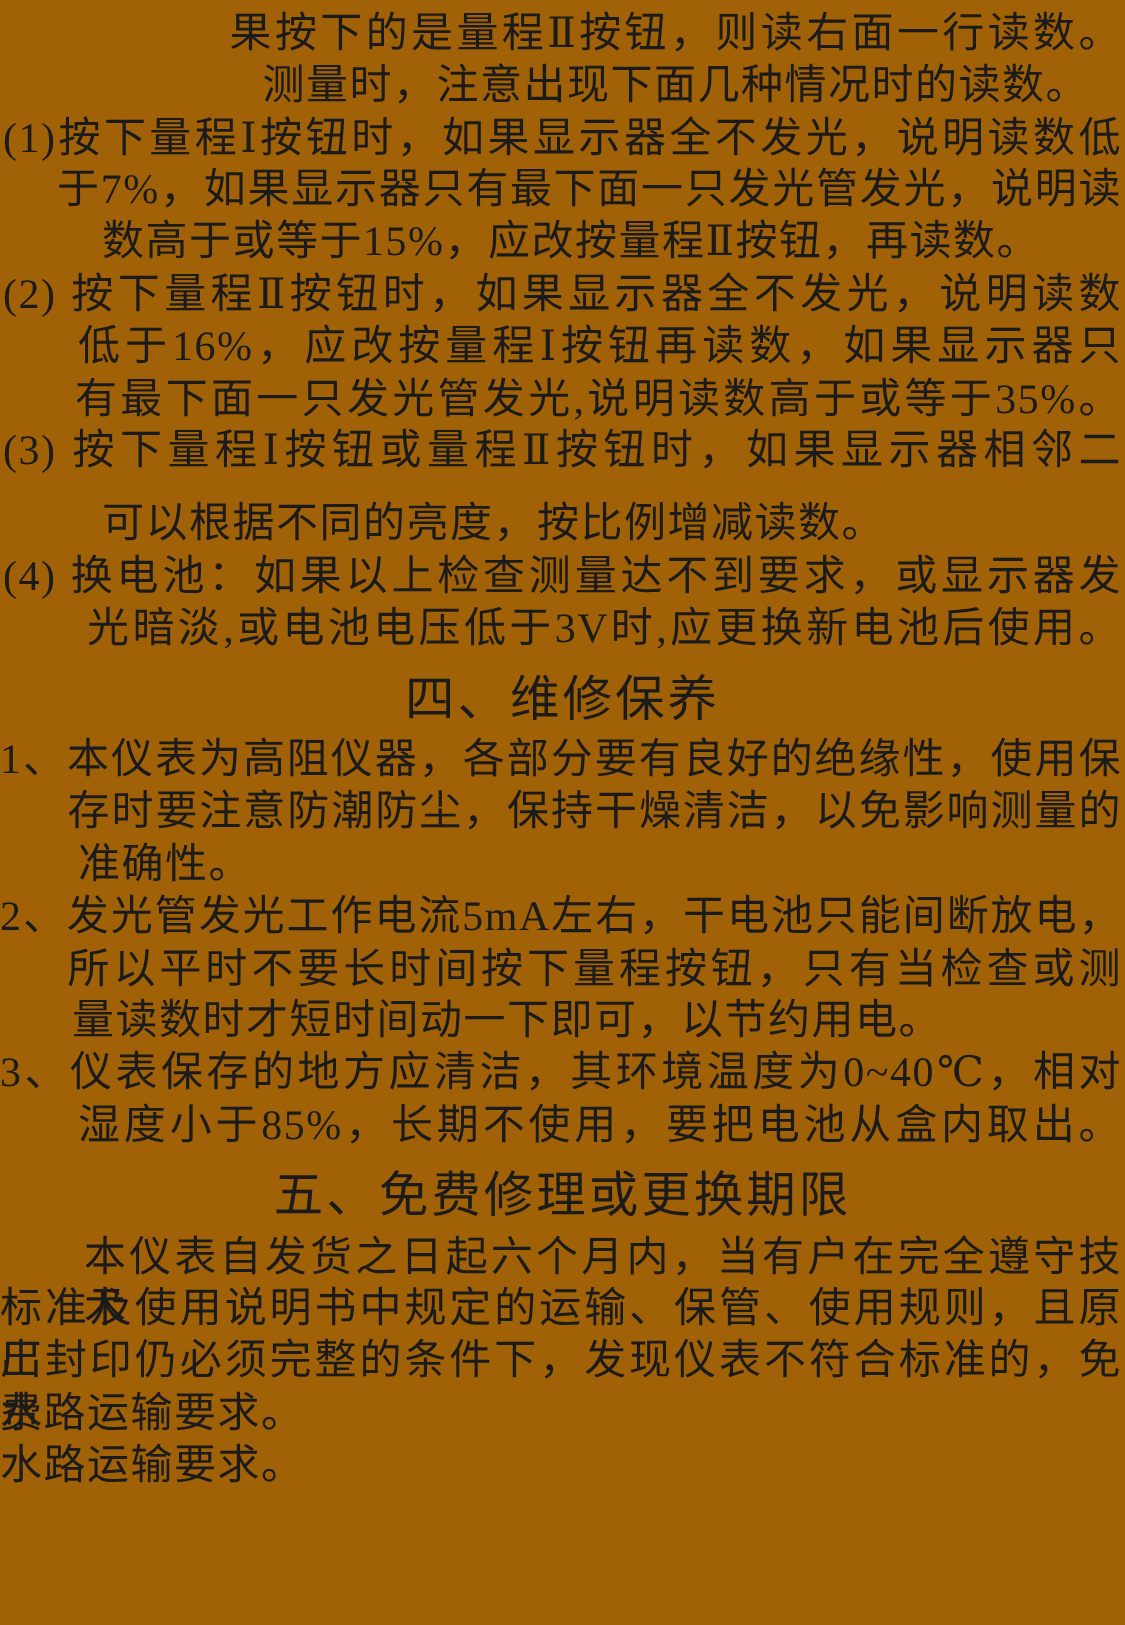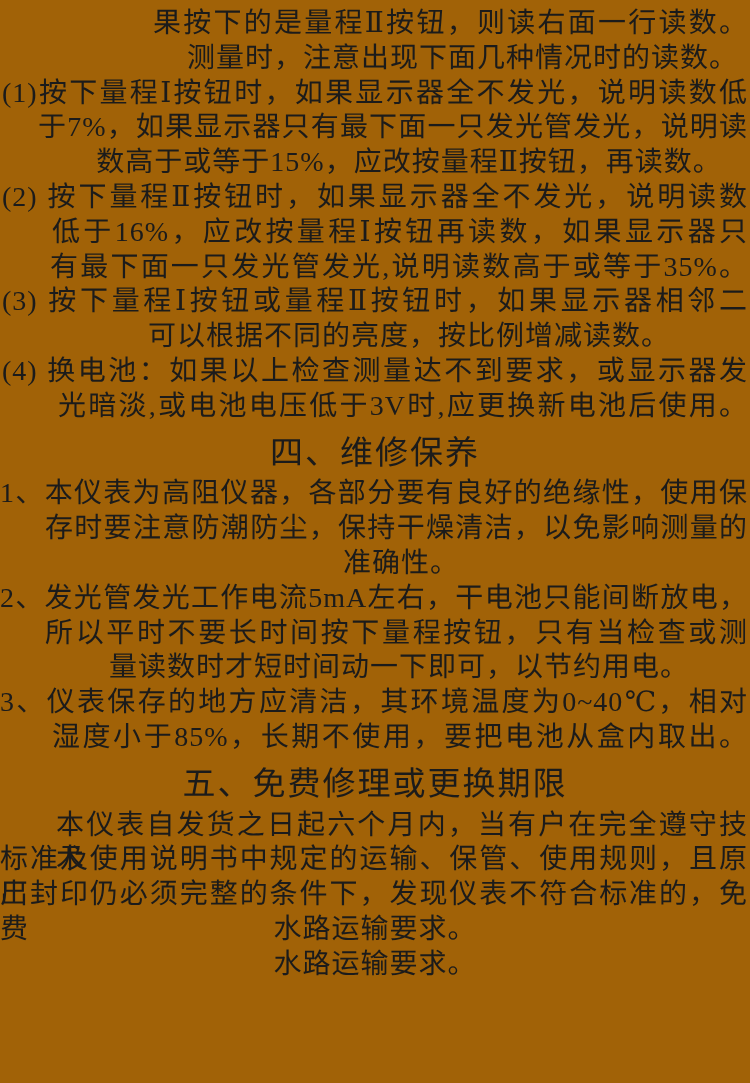--- a/index.html
+++ b/index.html
@@ -30,21 +30,21 @@
     color: #1b1b1b;
   }
   .line.justify {
     white-space: normal;
     text-align: justify;
     text-align-last: justify;
     text-justify: inter-character;
     margin-right: 2px;
   }
   .line.left {
-    text-align: center;
+    text-align: left;
   }
   .line.heading {
     font-size: 33px;
     text-align: left;
     text-align-last: center;
     margin-top: 12px;
     margin-bottom: 6px;
     letter-spacing: 2px;
     white-space: nowrap;
   }
@@ -56,21 +56,21 @@
   <div id="text-content">
       <div class="line justify" style="margin-left: 153px;">果按下的是量程Ⅱ按钮，则读右面一行读数。</div>
       <div class="line left" style="margin-left: 175px;">测量时，注意出现下面几种情况时的读数。</div>
       <div class="line justify" style="margin-left: 2px;">(1)按下量程Ⅰ按钮时，如果显示器全不发光，说明读数低</div>
       <div class="line justify" style="margin-left: 38px;">于7%，如果显示器只有最下面一只发光管发光，说明读</div>
       <div class="line left" style="margin-left: 68px;">数高于或等于15%，应改按量程Ⅱ按钮，再读数。</div>
       <div class="line justify" style="margin-left: 2px;">(2) 按下量程Ⅱ按钮时，如果显示器全不发光，说明读数</div>
       <div class="line justify" style="margin-left: 52px;">低于16%，应改按量程Ⅰ按钮再读数，如果显示器只</div>
       <div class="line justify" style="margin-left: 50px;">有最下面一只发光管发光,说明读数高于或等于35%。</div>
       <div class="line justify" style="margin-left: 2px;">(3) 按下量程Ⅰ按钮或量程Ⅱ按钮时，如果显示器相邻二</div>
-      <div class="line left" style="margin-left: 68px;">可以根据不同的亮度，按比例增减读数。</div>
+      <div class="line left" style="margin-left: 68px; margin-top: 14px;">可以根据不同的亮度，按比例增减读数。</div>
       <div class="line justify" style="margin-left: 2px;">(4) 换电池：如果以上检查测量达不到要求，或显示器发</div>
       <div class="line justify" style="margin-left: 58px;">光暗淡,或电池电压低于3V时,应更换新电池后使用。</div>
       <div class="line heading" style="margin-left: 0px;">四、维修保养</div>
       <div class="line justify" style="margin-left: 0px;">1、本仪表为高阻仪器，各部分要有良好的绝缘性，使用保</div>
       <div class="line justify" style="margin-left: 45px;">存时要注意防潮防尘，保持干燥清洁，以免影响测量的</div>
       <div class="line left" style="margin-left: 52px;">准确性。</div>
       <div class="line justify" style="margin-left: 0px;">2、发光管发光工作电流5mA左右，干电池只能间断放电，</div>
       <div class="line justify" style="margin-left: 45px;">所以平时不要长时间按下量程按钮，只有当检查或测</div>
       <div class="line left" style="margin-left: 48px;">量读数时才短时间动一下即可，以节约用电。</div>
       <div class="line justify" style="margin-left: 0px;">3、仪表保存的地方应清洁，其环境温度为0~40℃，相对</div>

